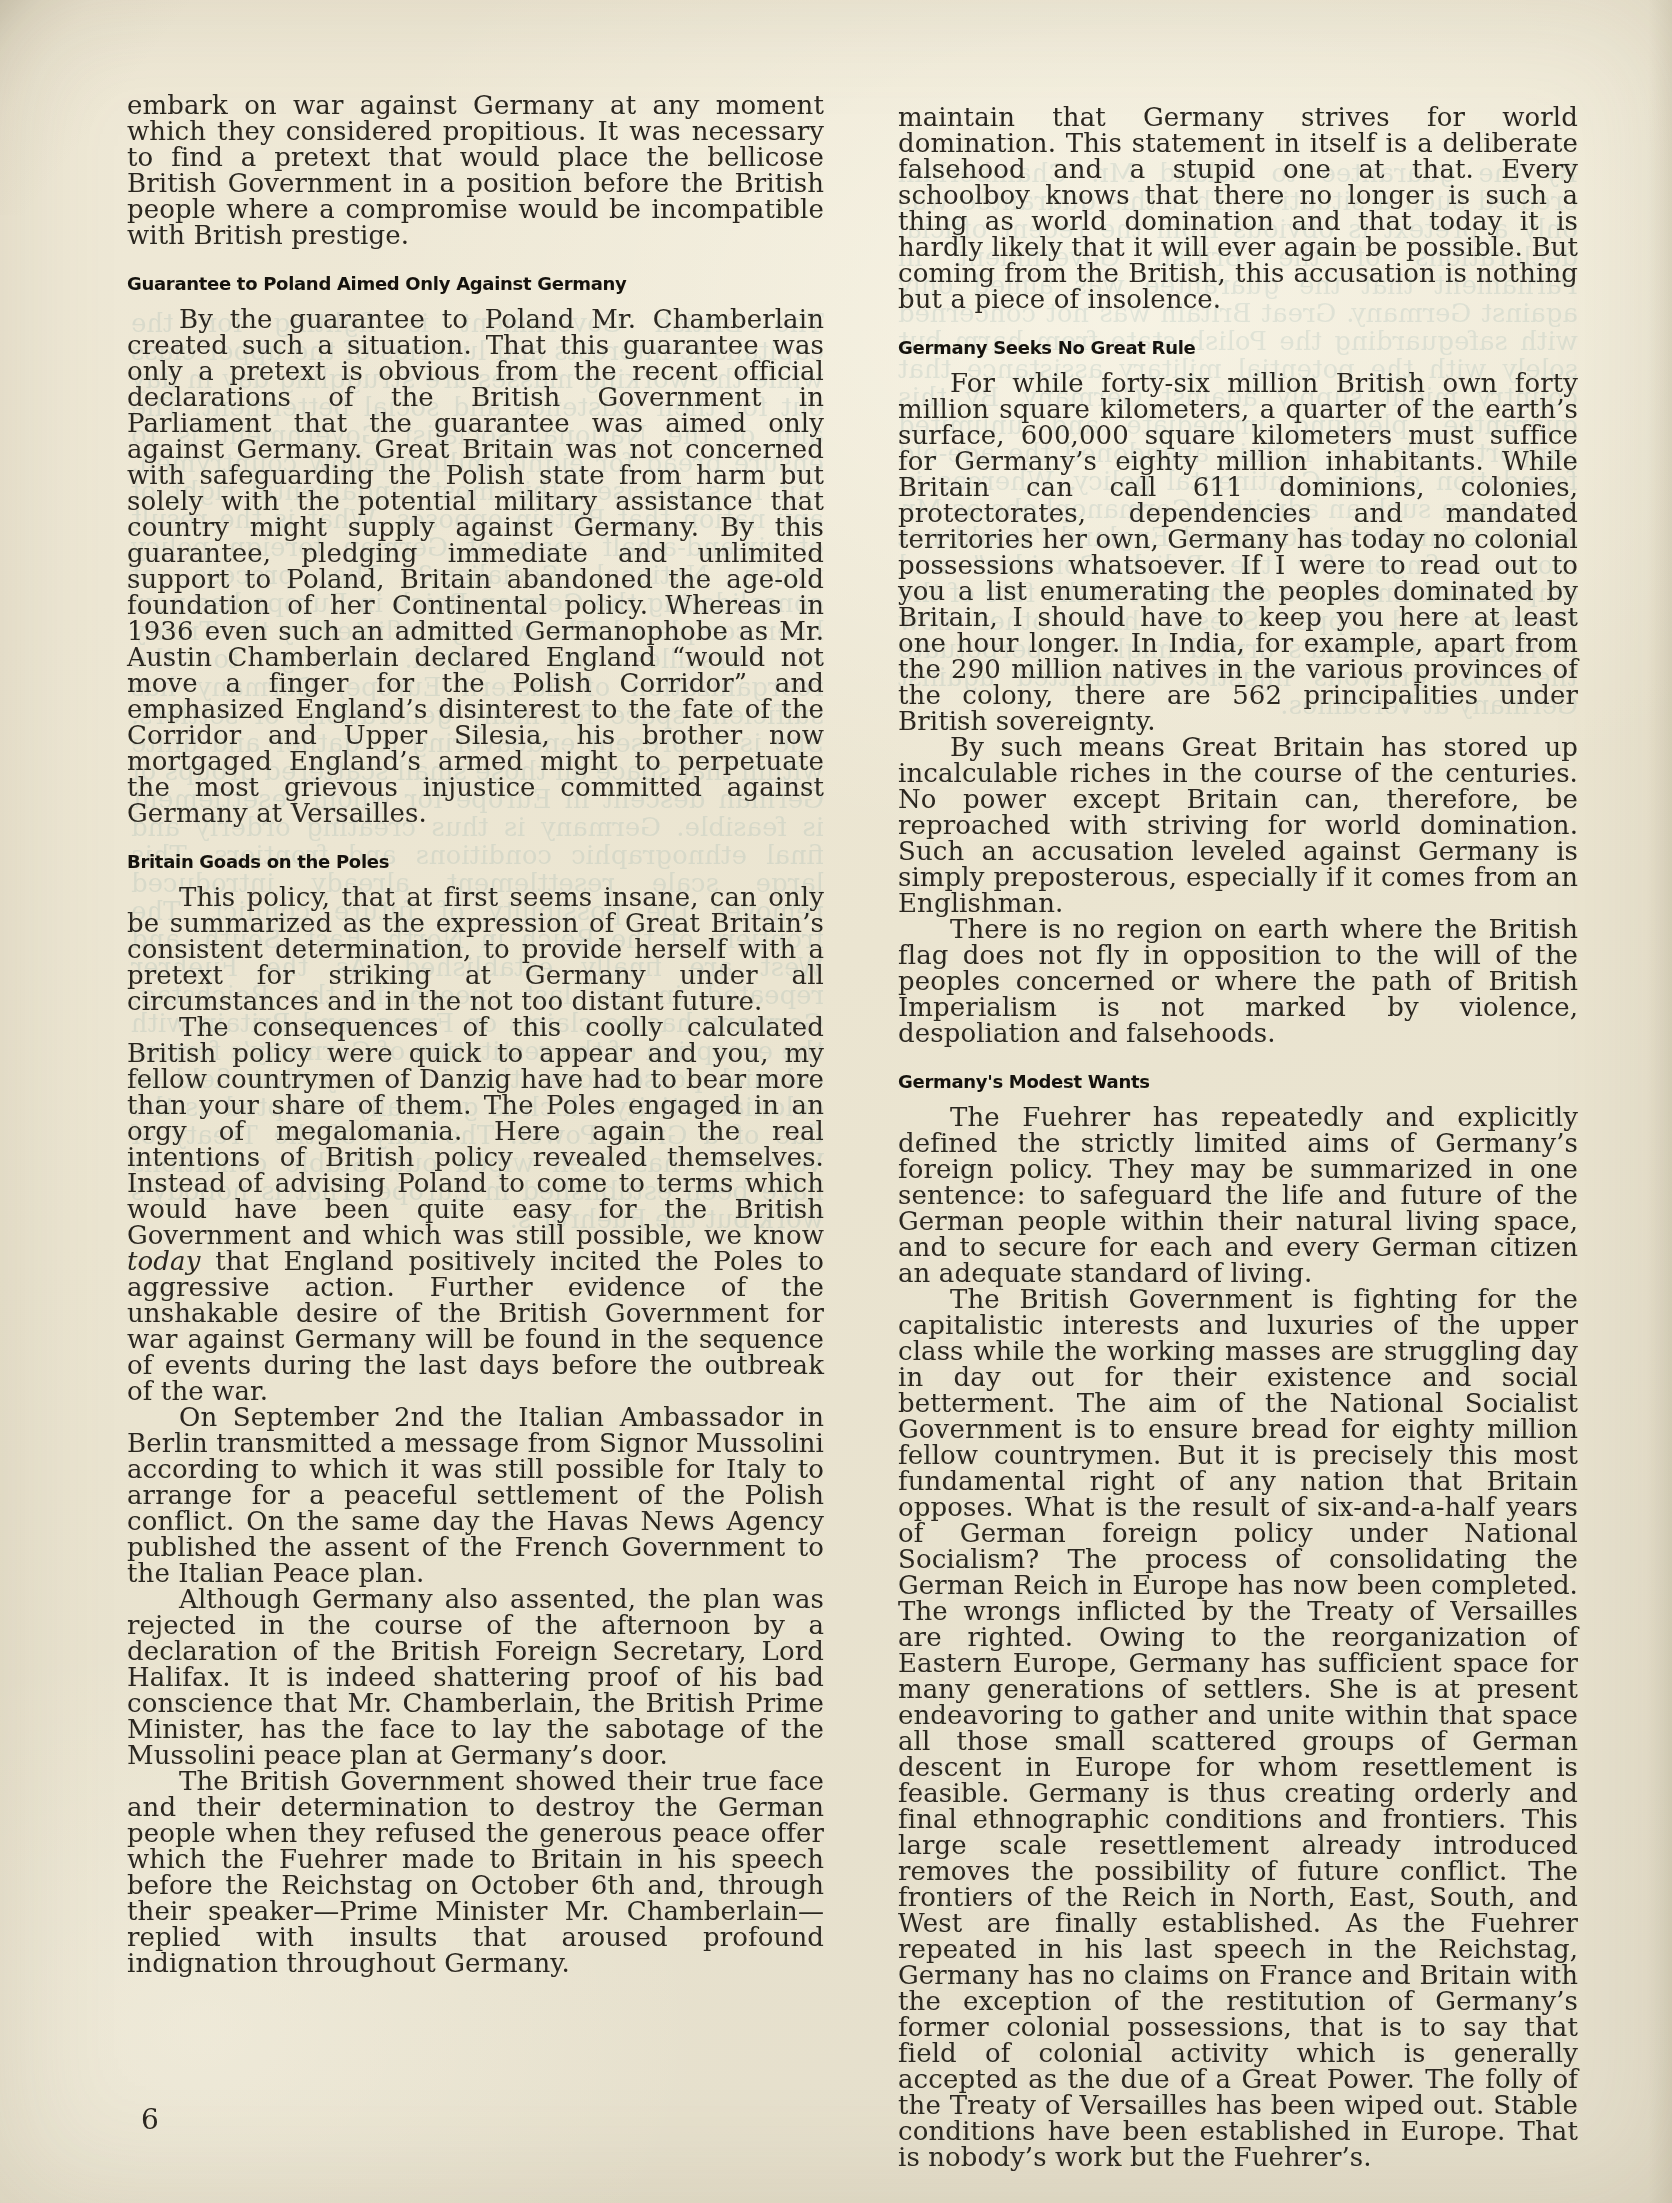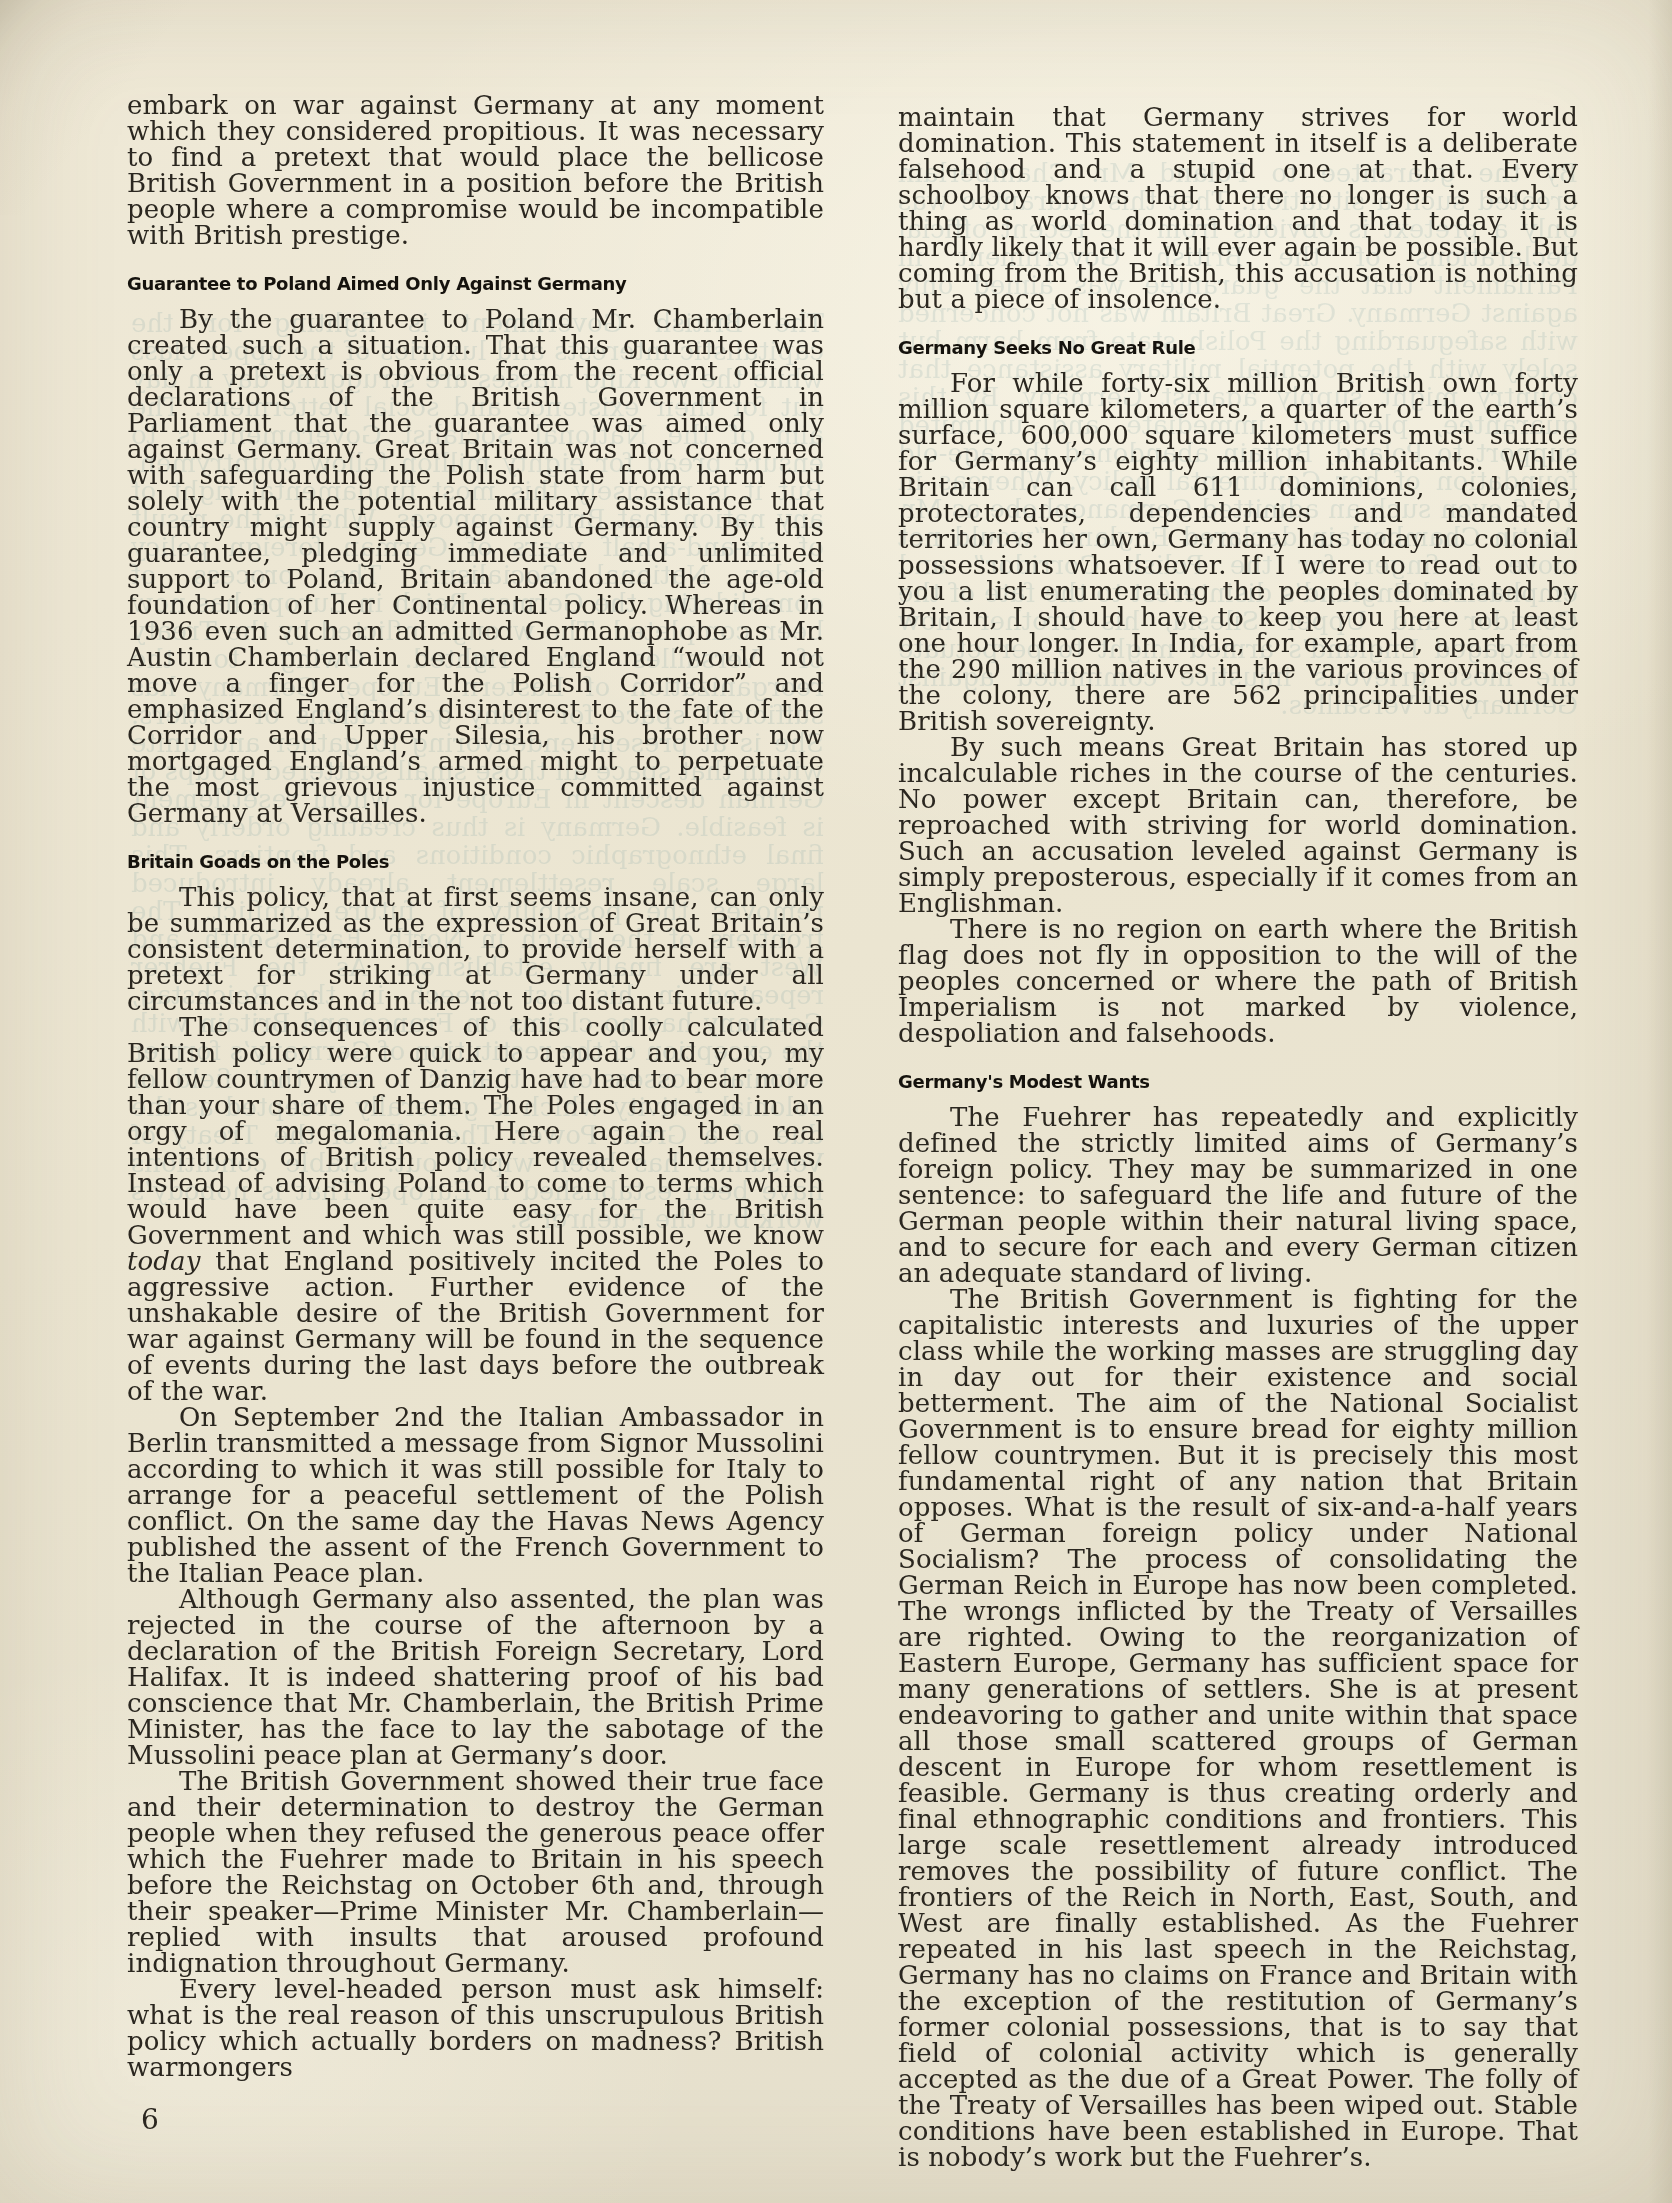--- a/index.html
+++ b/index.html
@@ -99,21 +99,20 @@
   <div class="column column-left">
     <p class="body-para">embark on war against Germany at any moment which they considered propitious.  It was necessary to find a pretext that would place the bellicose British Government in a position before the British people where a compromise would be incompatible with British prestige.</p>
     <h2 class="section-heading">Guarantee to Poland Aimed Only Against Germany</h2>
     <p class="body-para indent">By the guarantee to Poland Mr. Chamberlain created such a situation.  That this guarantee was only a pretext is obvious from the recent official declarations of the British Government in Parliament that the guarantee was aimed only against Germany.  Great Britain was not concerned with safeguarding the Polish state from harm but solely with the potential military assistance that country might supply against Germany.  By this guarantee, pledging immediate and unlimited support to Poland, Britain abandoned the age-old foundation of her Continental policy.  Whereas in 1936 even such an admitted Germanophobe as Mr. Austin Chamberlain declared England “would not move a finger for the Polish Corridor” and emphasized England’s disinterest to the fate of the Corridor and Upper Silesia, his brother now mortgaged England’s armed might to perpetuate the most grievous injustice committed against Germany at Versailles.</p>
     <h2 class="section-heading">Britain Goads on the Poles</h2>
     <p class="body-para indent">This policy, that at first seems insane, can only be summarized as the expression of Great Britain’s consistent determination, to provide herself with a pretext for striking at Germany under all circumstances and in the not too distant future.</p>
     <p class="body-para indent"><span>The consequences of this coolly calculated British policy were quick to appear and you, my fellow countrymen of Danzig have had to bear more than your share of them.  The Poles engaged in an orgy of megalomania.  Here again the real intentions of British policy revealed themselves.  Instead of advising Poland to come to terms which would have been quite easy for the British Government and which was still possible, we know </span><em>today</em><span> that England positively incited the Poles to aggressive action.  Further evidence of the unshakable desire of the British Government for war against Germany will be found in the sequence of events during the last days before the outbreak of the war.</span></p>
     <p class="body-para indent">On September 2nd the Italian Ambassador in Berlin transmitted a message from Signor Mussolini according to which it was still possible for Italy to arrange for a peaceful settlement of the Polish conflict.  On the same day the Havas News Agency published the assent of the French Government to the Italian Peace plan.</p>
     <p class="body-para indent">Although Germany also assented, the plan was rejected in the course of the afternoon by a declaration of the British Foreign Secretary, Lord Halifax.  It is indeed shattering proof of his bad conscience that Mr. Chamberlain, the British Prime Minister, has the face to lay the sabotage of the Mussolini peace plan at Germany’s door.</p>
     <p class="body-para indent">The British Government showed their true face and their determination to destroy the German people when they refused the generous peace offer which the Fuehrer made to Britain in his speech before the Reichstag on October 6th and, through their speaker—Prime Minister Mr. Chamberlain—replied with insults that aroused profound indignation throughout Germany.</p>
-    <p class="body-para indent">Every level-headed person must ask himself: what is the real reason of this unscrupulous British policy which actually borders on madness?  British warmongers</p>
   </div>
 
   <div class="column column-right">
     <p class="body-para">maintain that Germany strives for world domination.  This statement in itself is a deliberate falsehood and a stupid one at that.  Every schoolboy knows that there no longer is such a thing as world domination and that today it is hardly likely that it will ever again be possible.  But coming from the British, this accusation is nothing but a piece of insolence.</p>
     <h2 class="section-heading">Germany Seeks No Great Rule</h2>
     <p class="body-para indent">For while forty-six million British own forty million square kilometers, a quarter of the earth’s surface, 600,000 square kilometers must suffice for Germany’s eighty million inhabitants.  While Britain can call 611 dominions, colonies, protectorates, dependencies and mandated territories her own, Germany has today no colonial possessions whatsoever.  If I were to read out to you a list enumerating the peoples dominated by Britain, I should have to keep you here at least one hour longer.  In India, for example, apart from the 290 million natives in the various provinces of the colony, there are 562 principalities under British sovereignty.</p>
     <p class="body-para indent">By such means Great Britain has stored up incalculable riches in the course of the centuries.  No power except Britain can, therefore, be reproached with striving for world domination.  Such an accusation leveled against Germany is simply preposterous, especially if it comes from an Englishman.</p>
     <p class="body-para indent">There is no region on earth where the British flag does not fly in opposition to the will of the peoples concerned or where the path of British Imperialism is not marked by violence, despoliation and falsehoods.</p>
     <h2 class="section-heading">Germany's Modest Wants</h2>
     <p class="body-para indent">The Fuehrer has repeatedly and explicitly defined the strictly limited aims of Germany’s foreign policy.  They may be summarized in one sentence: to safeguard the life and future of the German people within their natural living space, and to secure for each and every German citizen an adequate standard of living.</p>

